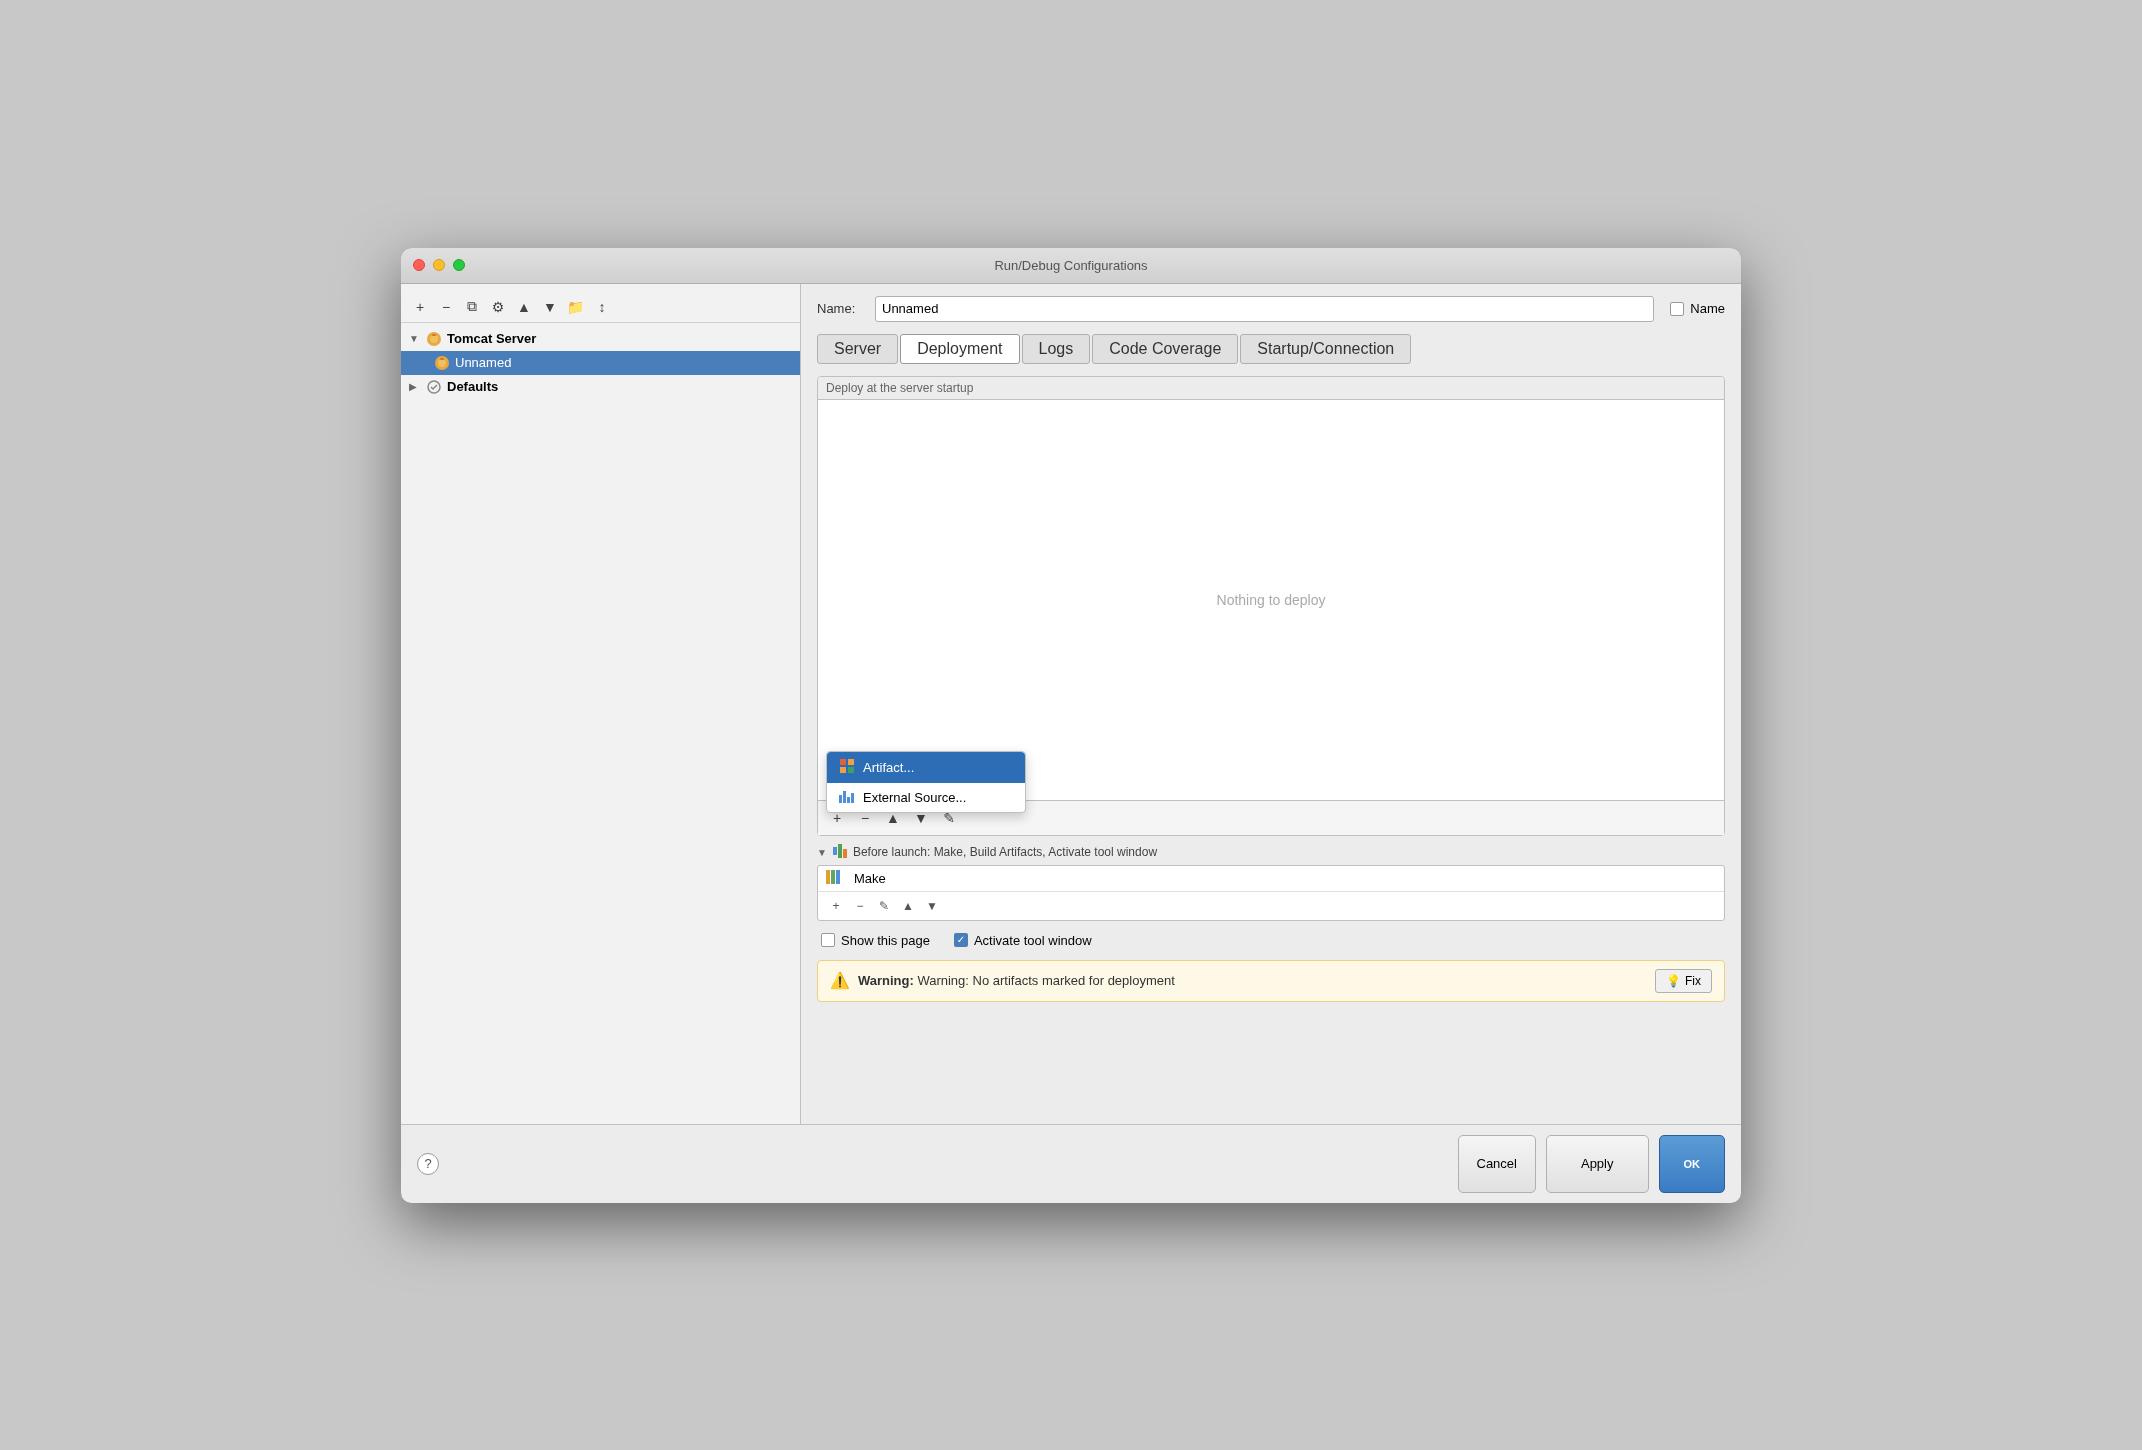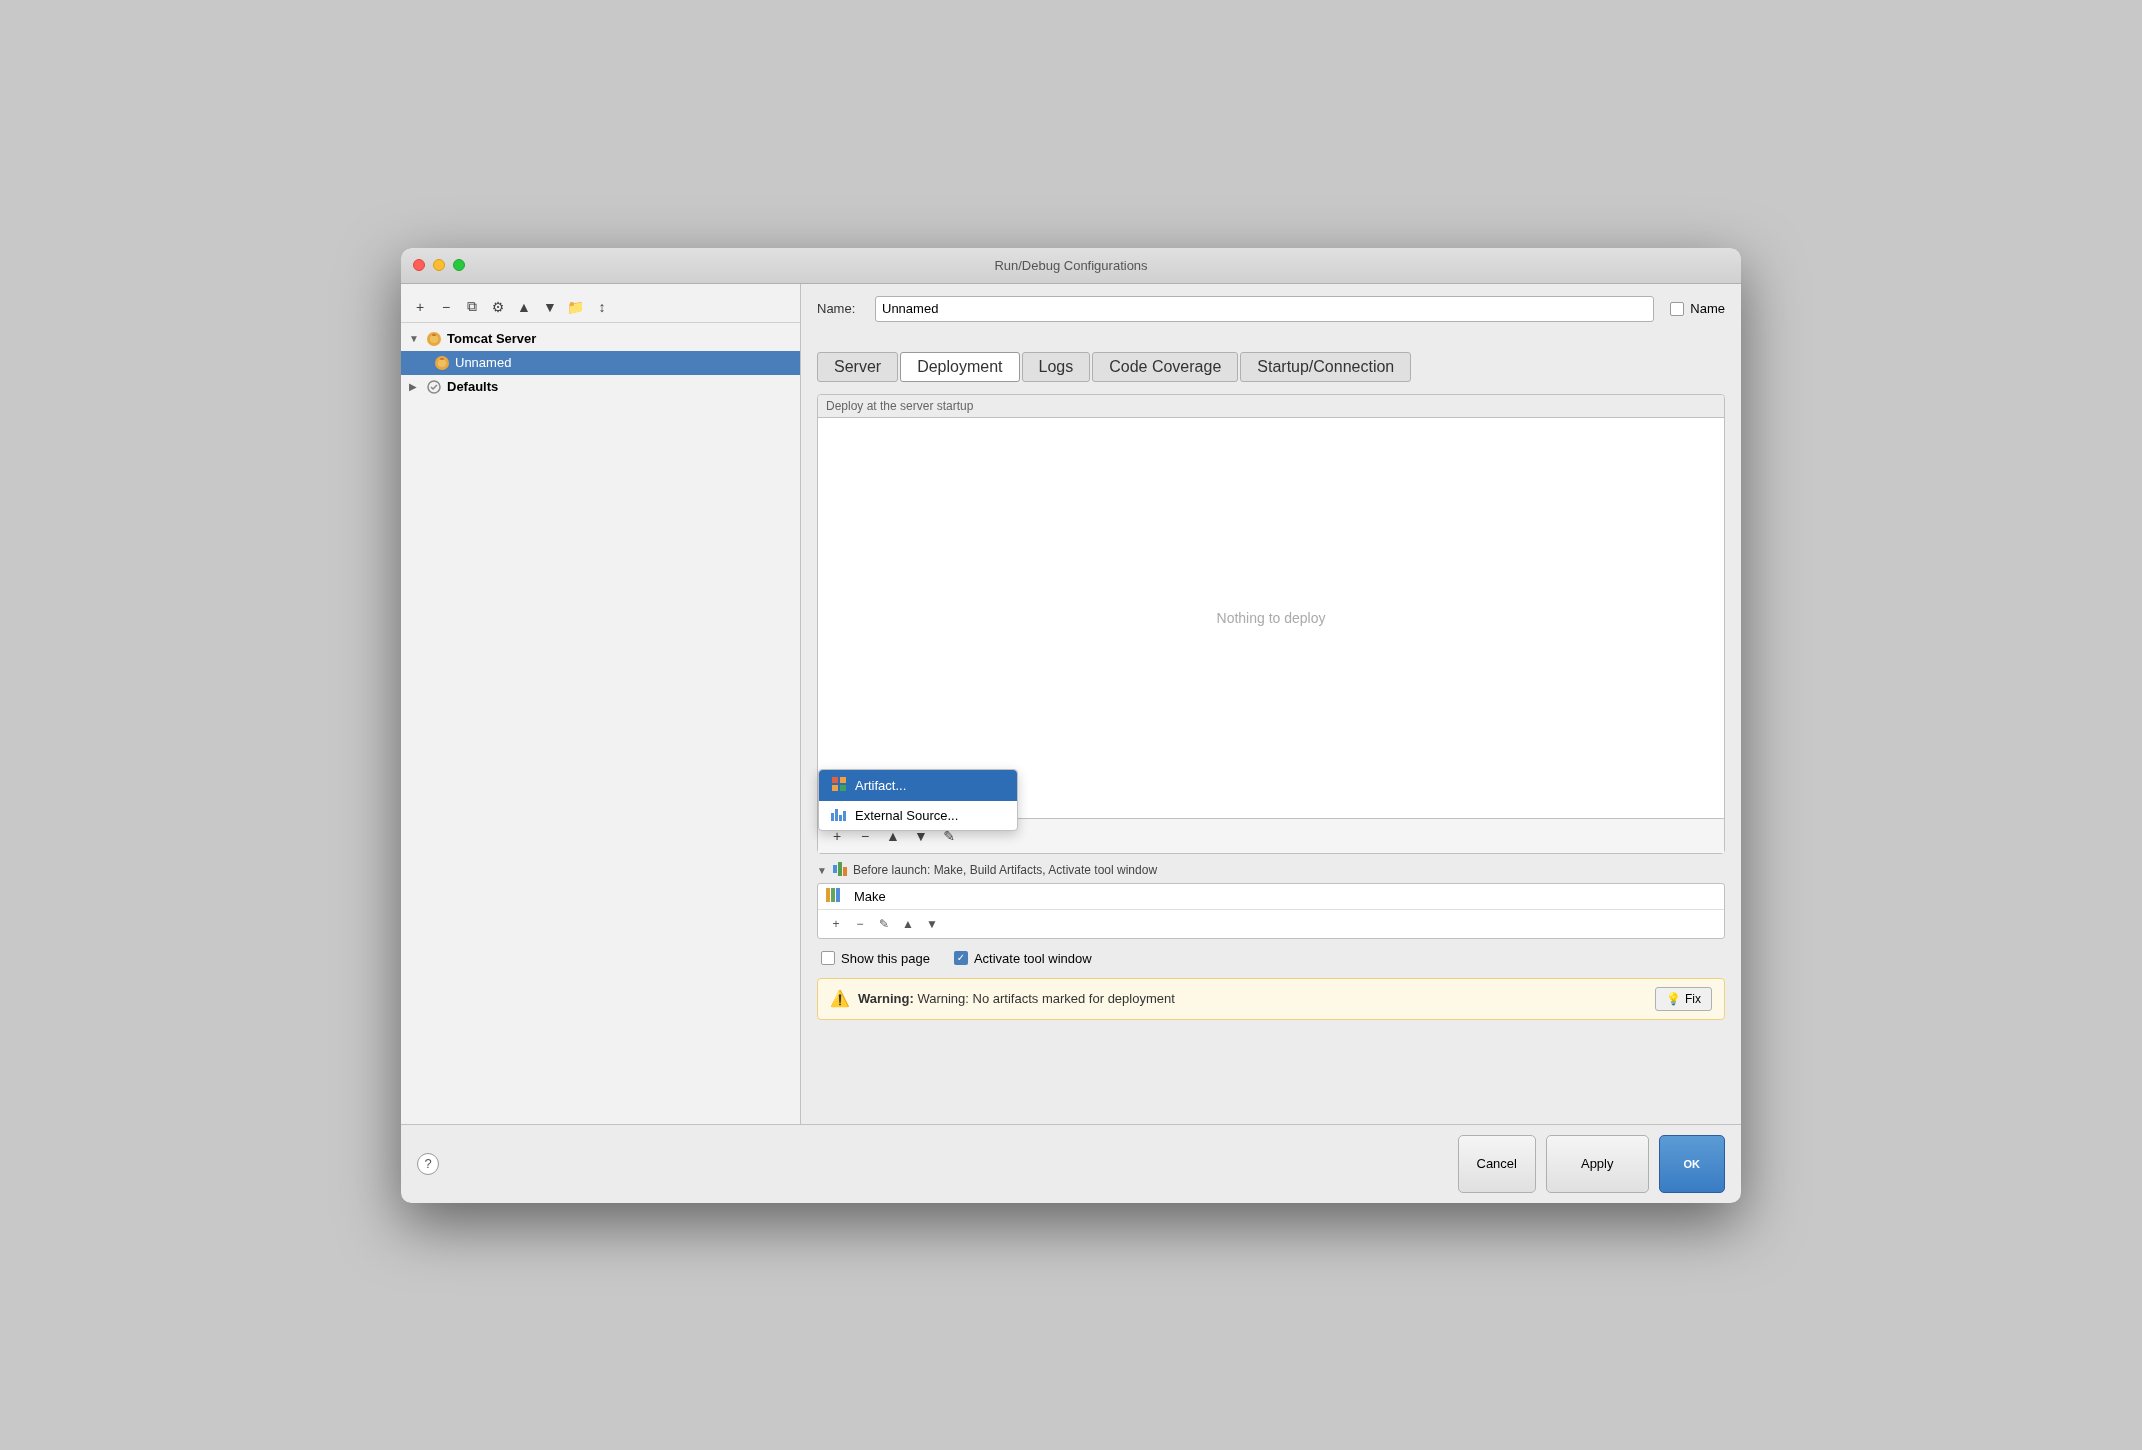--- a/index.html
+++ b/index.html
@@ -122,21 +122,21 @@
     .right-panel {
       flex: 1;
       display: flex;
       flex-direction: column;
       padding: 12px 16px;
       background: #ececec;
     }
     .name-row {
       display: flex;
       align-items: center;
-      margin-bottom: 30px;
+      margin-bottom: 12px;
       gap: 8px;
     }
     .name-label {
       font-size: 13px;
       color: #333;
       min-width: 50px;
     }
     .name-input {
       flex: 1;
       height: 26px;
@@ -217,21 +217,21 @@
       cursor: pointer;
       border-radius: 3px;
       font-size: 14px;
       color: #444;
       background: none;
       border: none;
     }
     .dropdown-menu {
       position: absolute;
       top: -50px;
-      left: 0;
+      left: 8px;
       background: white;
       border: 1px solid #c0c0c0;
       border-radius: 4px;
       box-shadow: 0 4px 12px rgba(0,0,0,0.2);
       z-index: 100;
       min-width: 200px;
     }
     .dropdown-item {
       display: flex;
       align-items: center;

